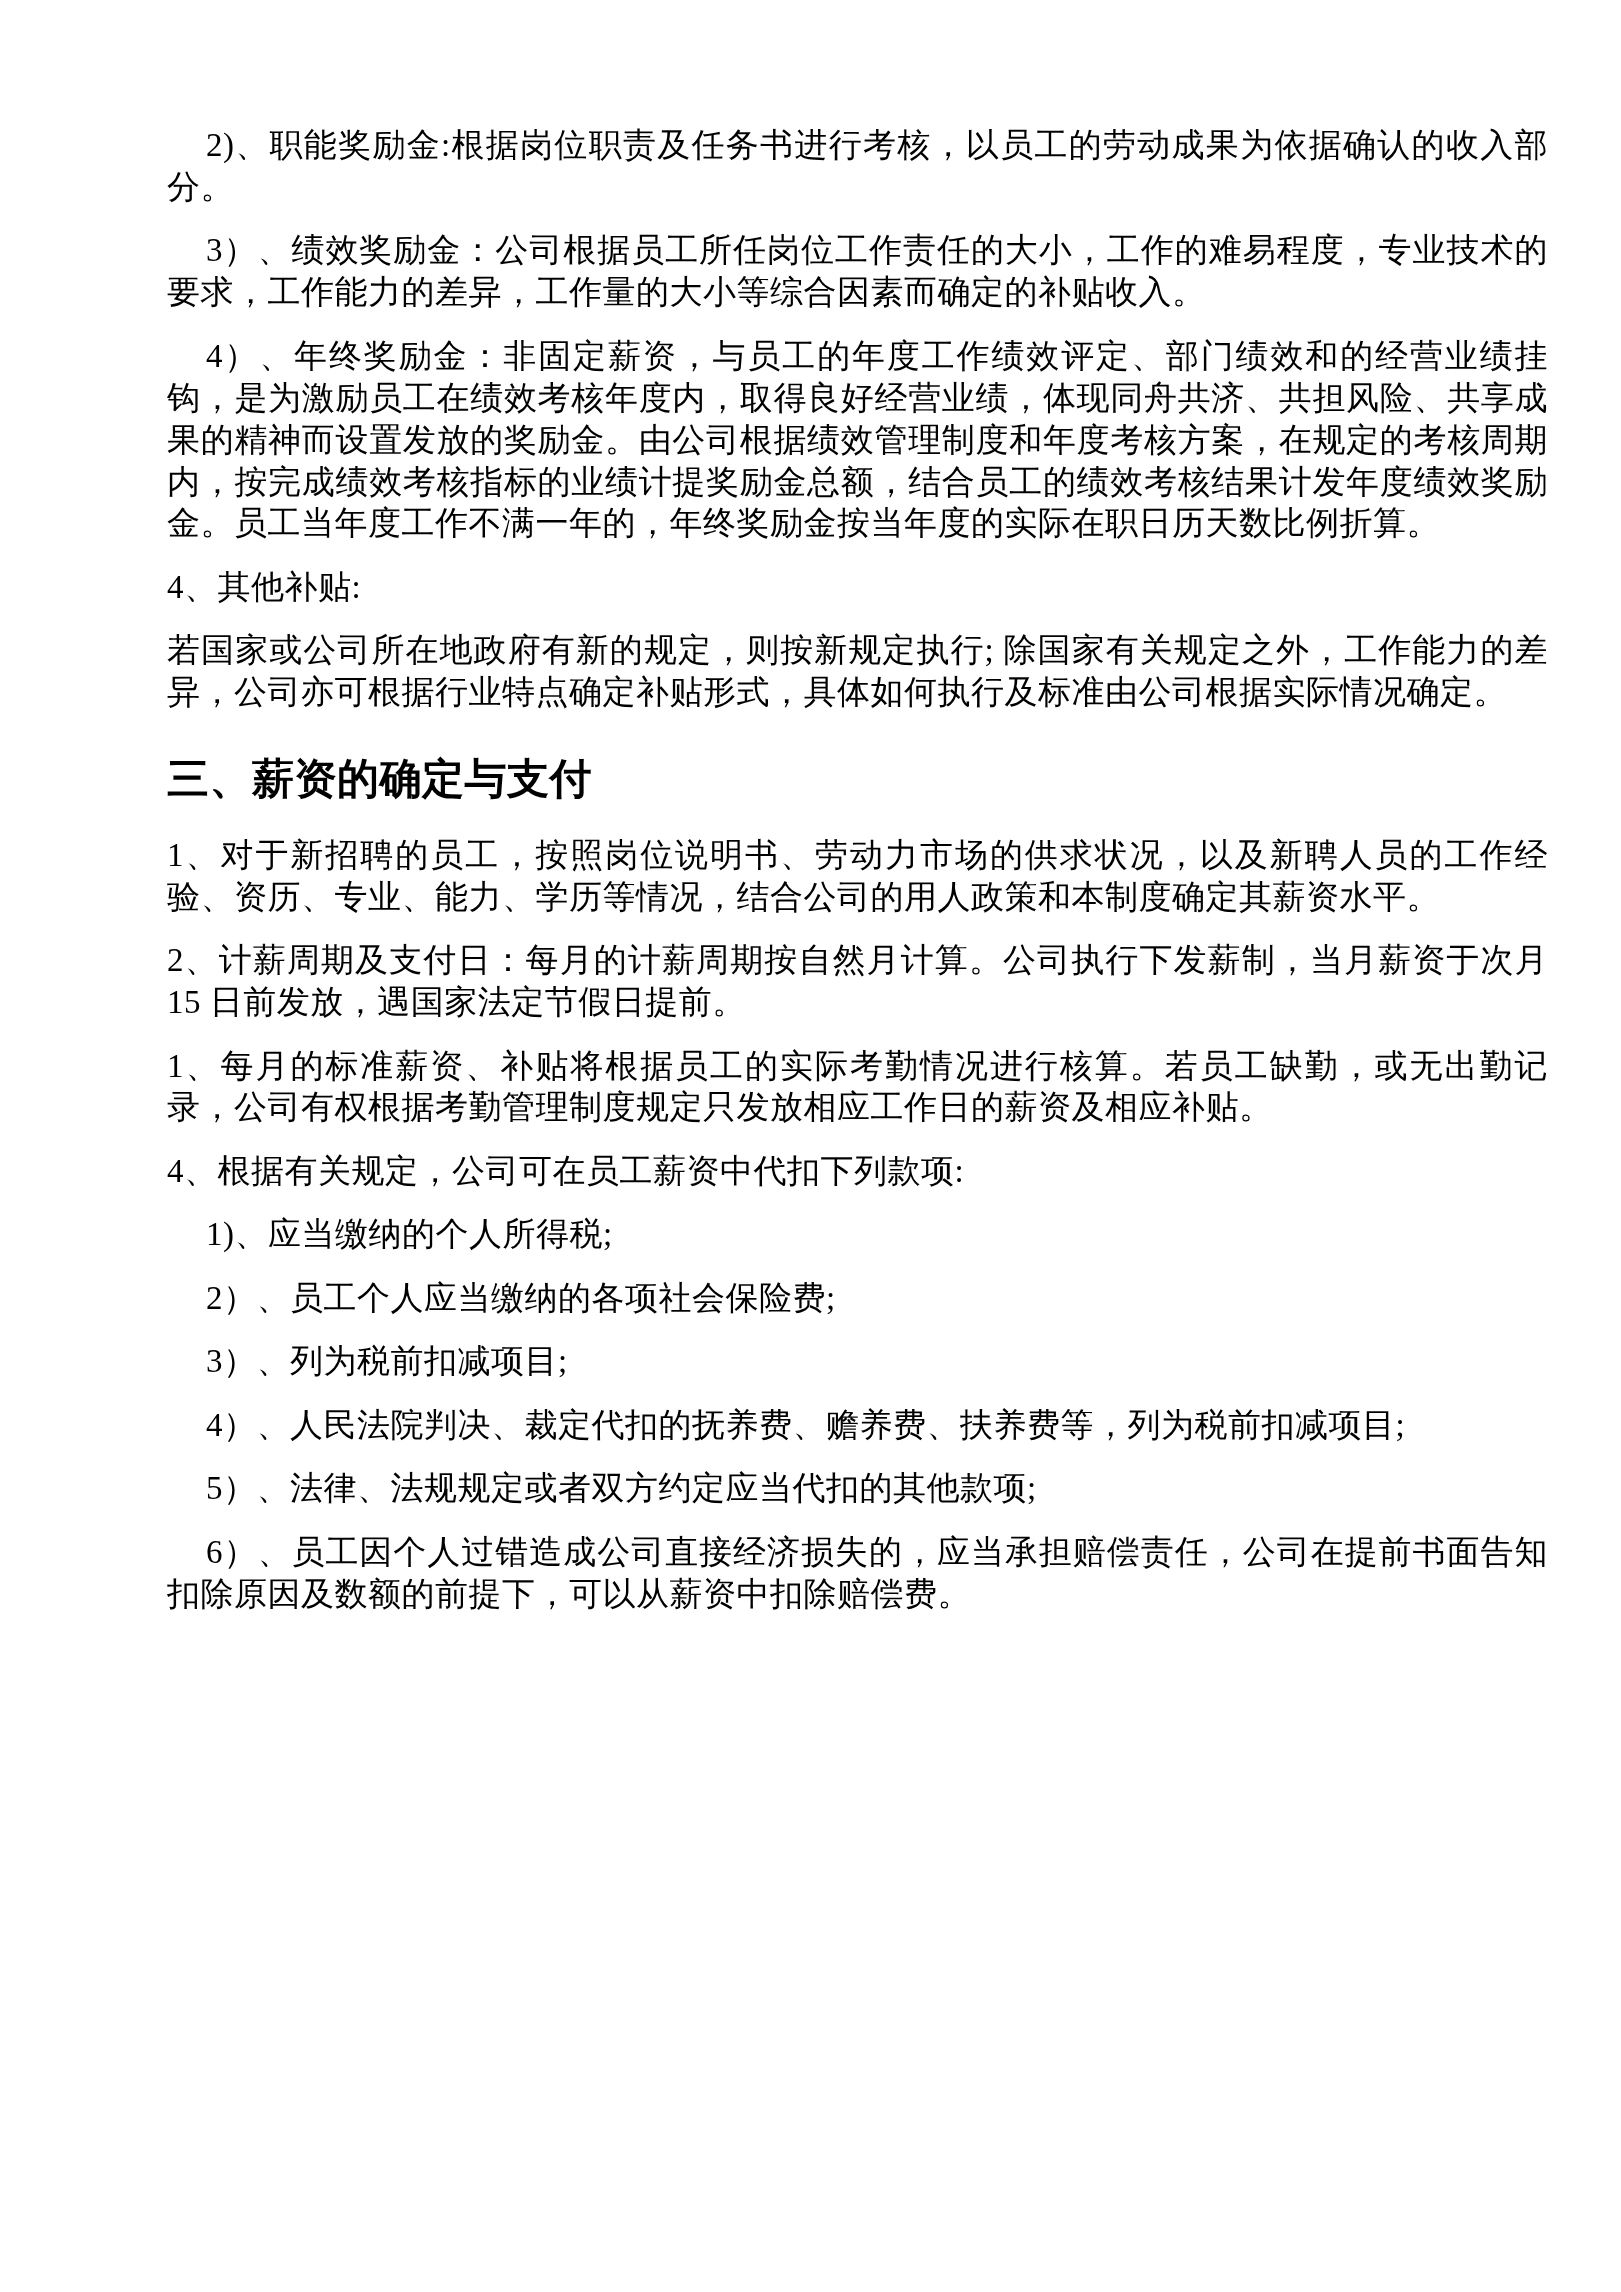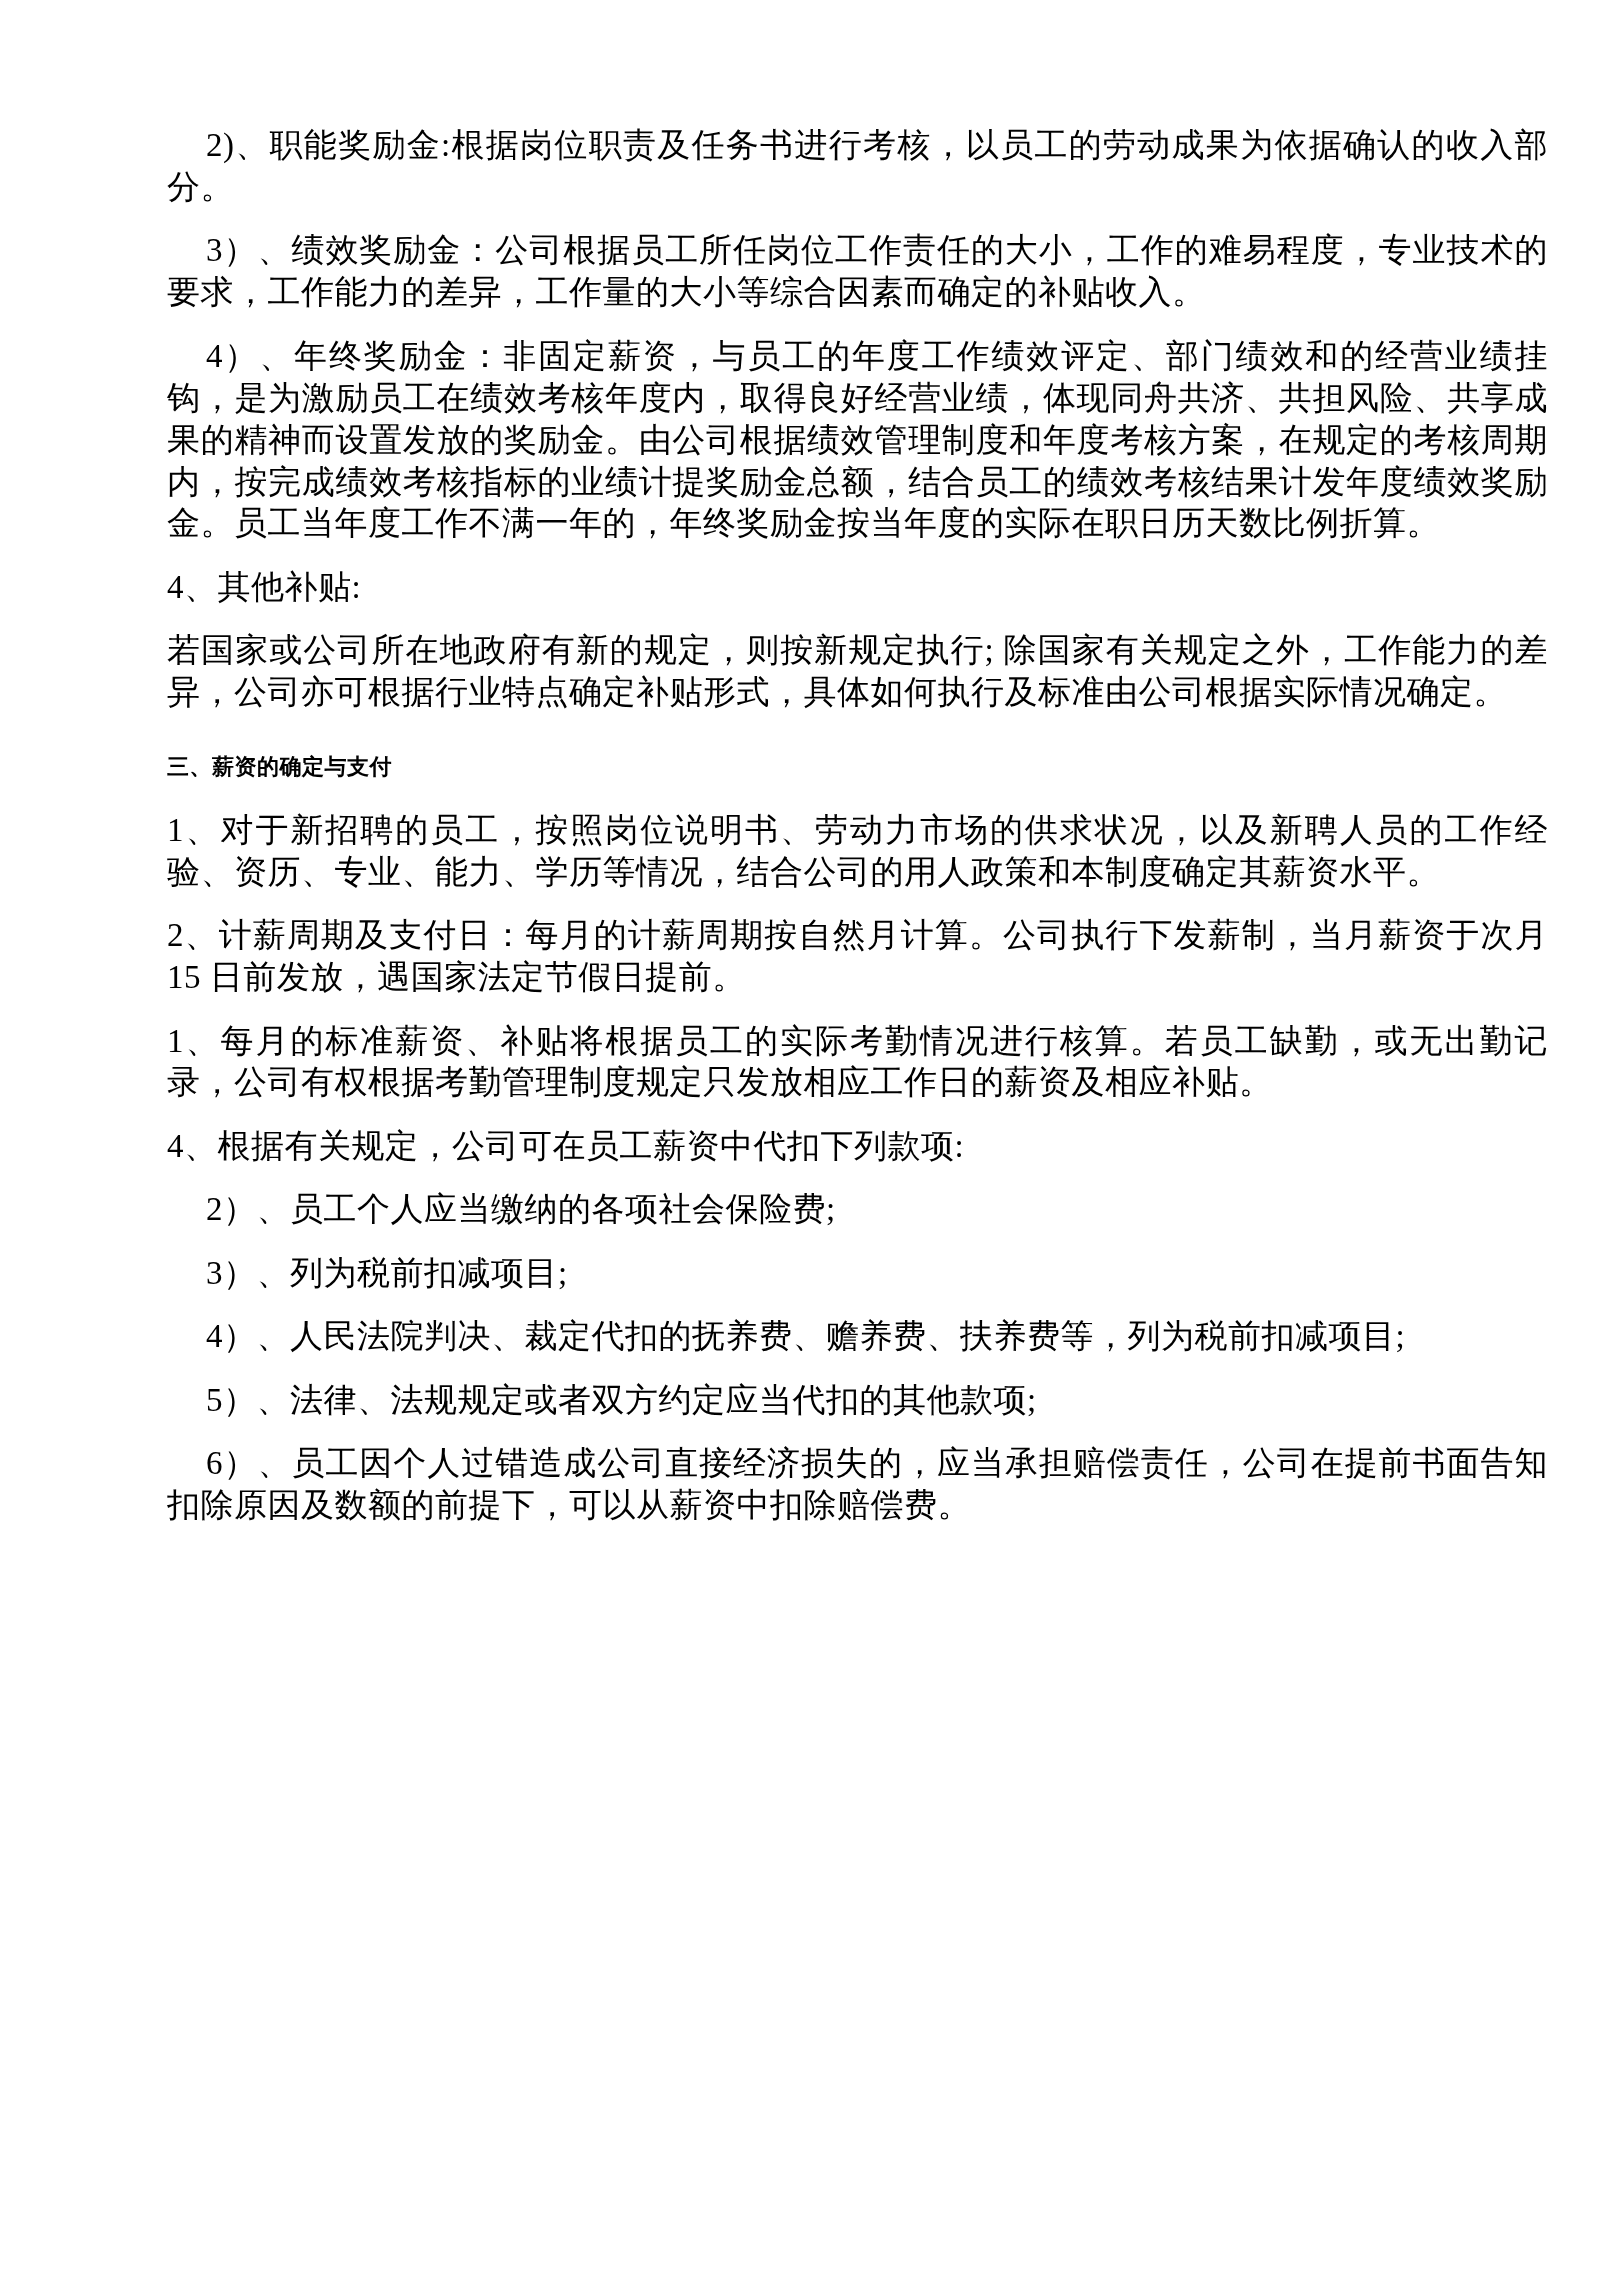--- a/index.html
+++ b/index.html
@@ -24,21 +24,21 @@
     font-size: 33px;
     line-height: 1.27;
     text-align: justify;
     letter-spacing: 0.5px;
   }
   .indent {
     text-indent: 39px;
   }
   .heading {
     margin: 39px 0 29px 0;
-    font-size: 22px;
+    font-size: 42px;
     line-height: 1.25;
     font-weight: bold;
     font-family: Liberation Serif, serif;
     letter-spacing: 0.5px;
   }
 </style>
 </head>
 <body>
 
 <div class="page">
@@ -56,20 +56,21 @@
   <h2 class="heading">三、薪资的确定与支付</h2>
 
   <p class="para">1、对于新招聘的员工，按照岗位说明书、劳动力市场的供求状况，以及新聘人员的工作经验、资历、专业、能力、学历等情况，结合公司的用人政策和本制度确定其薪资水平。</p>
 
   <p class="para">2、计薪周期及支付日：每月的计薪周期按自然月计算。公司执行下发薪制，当月薪资于次月 15 日前发放，遇国家法定节假日提前。</p>
 
   <p class="para">1、每月的标准薪资、补贴将根据员工的实际考勤情况进行核算。若员工缺勤，或无出勤记录，公司有权根据考勤管理制度规定只发放相应工作日的薪资及相应补贴。</p>
 
   <p class="para">4、根据有关规定，公司可在员工薪资中代扣下列款项:</p>
 
+  <p class="para indent">1)、应当缴纳的个人所得税;</p>
 
   <p class="para indent">2）、员工个人应当缴纳的各项社会保险费;</p>
 
   <p class="para indent">3）、列为税前扣减项目;</p>
 
   <p class="para indent">4）、人民法院判决、裁定代扣的抚养费、赡养费、扶养费等，列为税前扣减项目;</p>
 
   <p class="para indent">5）、法律、法规规定或者双方约定应当代扣的其他款项;</p>
 
   <p class="para indent">6）、员工因个人过错造成公司直接经济损失的，应当承担赔偿责任，公司在提前书面告知扣除原因及数额的前提下，可以从薪资中扣除赔偿费。</p>

